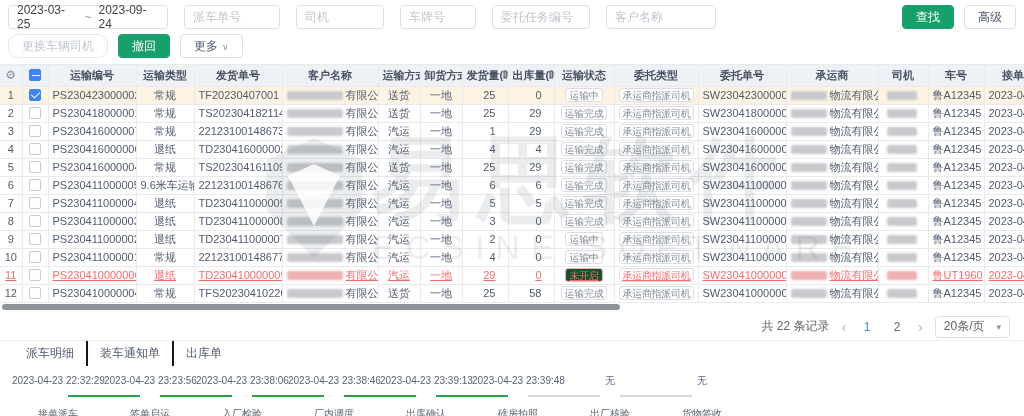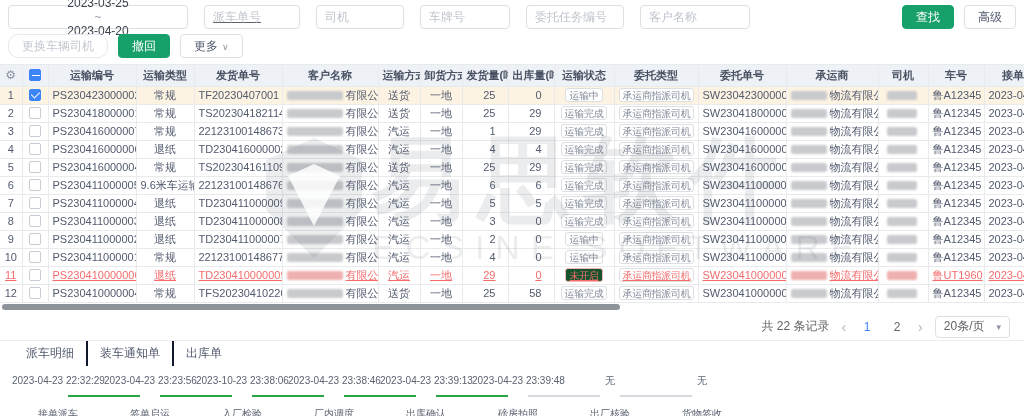--- a/index.html
+++ b/index.html
@@ -9,21 +9,21 @@
     font-family:"Liberation Sans","DejaVu Sans",sans-serif;
     font-size:12px; color:#515a6e; position:relative;
   }
   
   .filter-bar { display:flex; align-items:center; padding:5px 8px 3px 8px; gap:16px; }
   .inp {
     height:24px; border:1px solid #dcdfe6; border-radius:4px; background:#fff;
     padding:0 8px; font-size:12px; color:#606266; font-family:inherit; outline:none;
   }
   .inp::placeholder { color:#bfc4cc; }
-  .date-range { width:180px; display:flex; align-items:center; justify-content:center; color:#3d434d; cursor:pointer;flex-direction:column; }
+  .date-range { width:160px; display:flex; align-items:center; justify-content:center; gap:7px; color:#3d434d; cursor:pointer; }
   .filter-actions { margin-left:auto; display:flex; gap:10px; }
   .btn {
     height:24px; padding:0 13px; border-radius:4px; border:1px solid #dcdfe6;
     background:#fff; color:#515a6e; font-size:12px; font-family:inherit; cursor:pointer; white-space:nowrap;
   }
   .btn-green { background:var(--green); border-color:var(--green); color:#fff; }
   .btn-disabled { color:#c3c8d0; border-color:#e6e9ee;border-radius:10px; }
   .chev { font-size:9px; color:#8a93a0; margin-left:4px; }
   
   .toolbar { display:flex; align-items:center; gap:10px; padding:2px 8px 6px 8px; }
@@ -98,25 +98,25 @@
   .tl-node.pending .tl-dot-row::before { background:#d6d9dd; }
   .tl-label { height:15px; line-height:15px; margin-top:2px; }
 </style>
 </head>
 <body>
 
 <div class="filter-bar">
   <div class="inp date-range">
     <span>2023-03-25</span>
     <span style="color:#9aa3af;">~</span>
-    <span>2023-04-20</span>
+    <span>2023-09-24</span>
   </div>
-  <input class="inp" style="width: 96px; text-decoration: underline;" placeholder="派车单号">
+  <input class="inp" style="width: 96px;" placeholder="派车单号">
   <input class="inp" style="width: 88px;" placeholder="司机">
-  <input class="inp" style="width: 90px;" placeholder="车牌号">
+  <input class="inp" style="width: 76px;" placeholder="车牌号">
   <input class="inp" style="width: 98px;" placeholder="委托任务编号">
   <input class="inp" style="width: 110px;" placeholder="客户名称">
   <div class="filter-actions">
     <button class="btn btn-green">查找</button>
     <button class="btn">高级</button>
   </div>
 </div>
 
 <div class="toolbar">
   <button class="btn btn-disabled">更换车辆司机</button>
@@ -438,21 +438,21 @@
       <div class="tl-time">2023-04-23 22:32:29</div>
       <div class="tl-dot-row"><span class="tl-dot"></span></div>
       <div class="tl-label">接单派车</div>
     </div>
     <div class="tl-node">
       <div class="tl-time">2023-04-23 23:23:56</div>
       <div class="tl-dot-row"><span class="tl-dot"></span></div>
       <div class="tl-label">签单启运</div>
     </div>
     <div class="tl-node">
-      <div class="tl-time">2023-10-23 23:38:06</div>
+      <div class="tl-time">2023-04-23 23:38:06</div>
       <div class="tl-dot-row"><span class="tl-dot"></span></div>
       <div class="tl-label">入厂检验</div>
     </div>
     <div class="tl-node">
       <div class="tl-time">2023-04-23 23:38:46</div>
       <div class="tl-dot-row"><span class="tl-dot"></span></div>
       <div class="tl-label">厂内调度</div>
     </div>
     <div class="tl-node">
       <div class="tl-time">2023-04-23 23:39:13</div>

